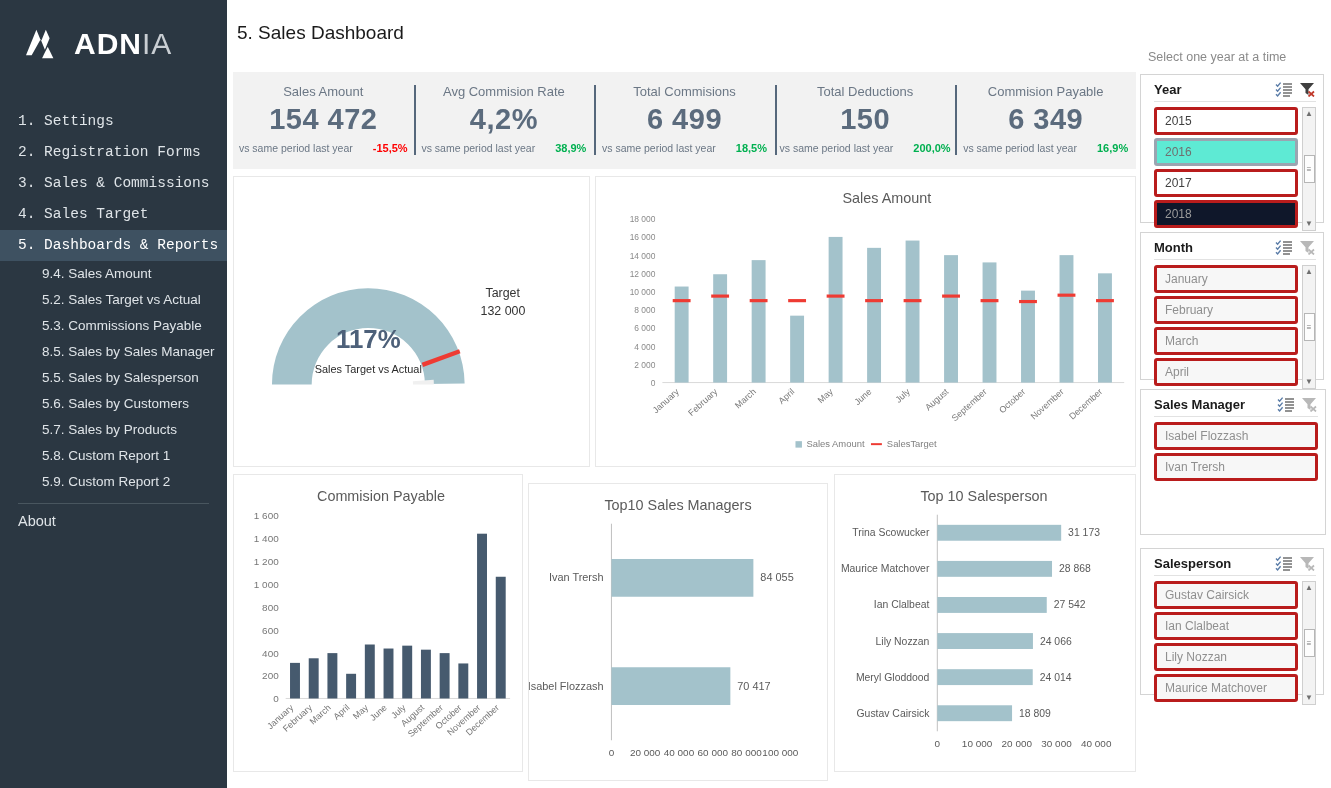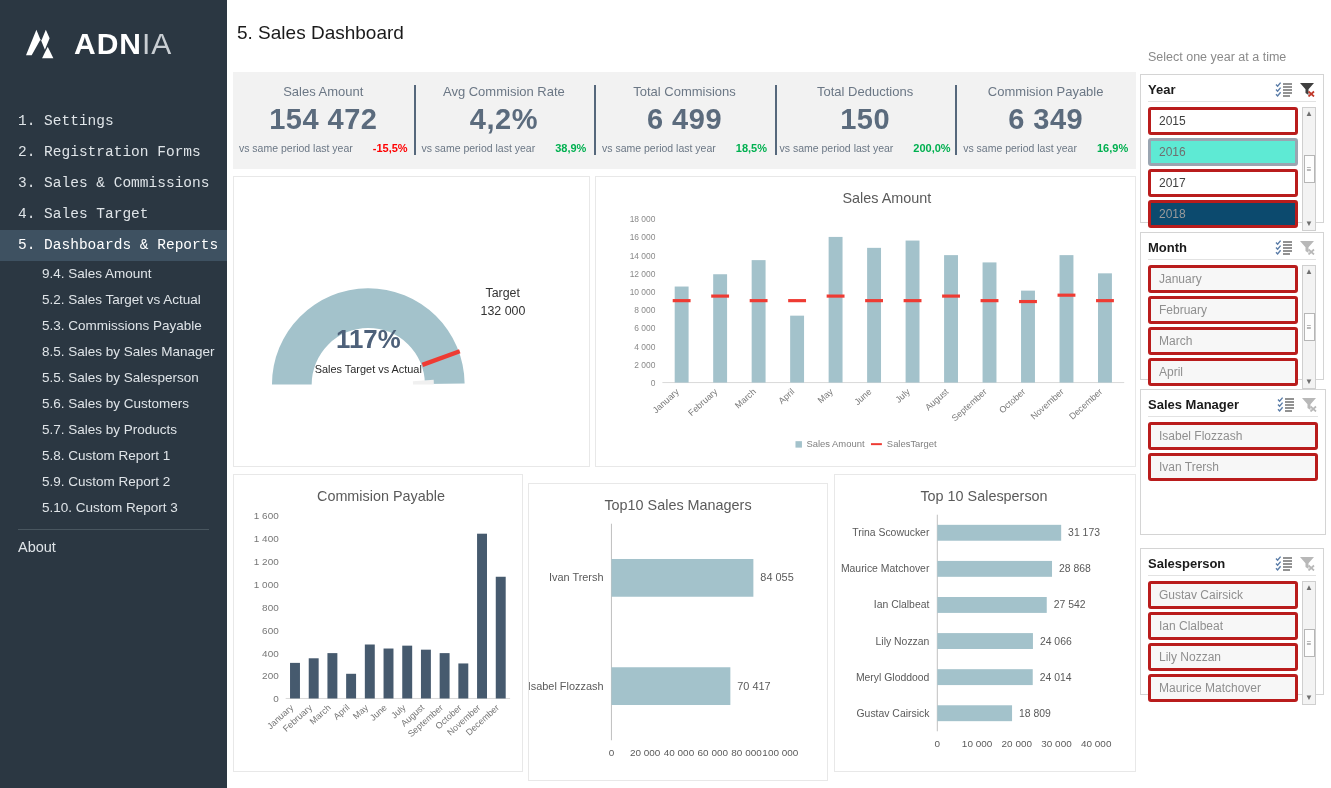--- a/index.html
+++ b/index.html
@@ -108,21 +108,21 @@
   }
   .rail-hint {
     font-size: 12.5px; color: #8a8a8a;
     padding: 50px 0 0 12px;
   }
   .slicer {
     position: absolute; left: 4px;
     width: 184px;
     border: 1px solid #d4d4d4;
     background: #ffffff;
-    padding: 6px 7px 7px 7px;
+    padding: 6px 7px 7px 13px;
   }
   #slicer-year { top: 74px; height: 149px; }
   #slicer-month { top: 232px; height: 148px; }
   #slicer-manager { top: 389px; width: 186px; height: 146px; }
   #slicer-salesperson { top: 548px; height: 147px; }
   .slicer-head {
     display: flex; align-items: center;
     border-bottom: 1px solid #e2e2e2;
     padding-bottom: 4px; margin-bottom: 5px;
   }
@@ -136,21 +136,21 @@
   .slicer-item {
     border: 3px solid #b91c1c;
     border-radius: 3px;
     font-size: 12px;
     padding: 4px 8px;
     margin-bottom: 3px;
     color: #3f3f3f;
     background: #ffffff;
     white-space: nowrap; overflow: hidden;
   }
-  .slicer-item.dim { color: #9a9a9a; background: #0c4a6e; }
+  .slicer-item.dim { color: #9a9a9a; background: #0f172a; }
   .slicer-item.sel { background: #5eead4; color: #6f6f6f; border-color: #9aa5b1; }
   .slicer-item.unsel { background: #f7f7f7; color: #8f8f8f; }
   .sbar {
     width: 14px; margin-left: 4px;
     border: 1px solid #cfcfcf;
     background: #f3f3f3;
     display: flex; flex-direction: column;
     align-items: center; justify-content: space-between;
     padding: 2px 0;
   }
@@ -185,21 +185,20 @@
 
       <div class="nav-sub">9.4. Sales Amount</div>
       <div class="nav-sub">5.2. Sales Target vs Actual</div>
       <div class="nav-sub">5.3. Commissions Payable</div>
       <div class="nav-sub">8.5. Sales by Sales Manager</div>
       <div class="nav-sub">5.5. Sales by Salesperson</div>
       <div class="nav-sub">5.6. Sales by Customers</div>
       <div class="nav-sub">5.7. Sales by Products</div>
       <div class="nav-sub">5.8. Custom Report 1</div>
       <div class="nav-sub">5.9. Custom Report 2</div>
-      <div class="nav-sub">5.10. Custom Report 3</div>
 
       <div class="nav-sep"></div>
       <div class="nav-about">About</div>
     </div>
   </div>
 
   <div class="main">
 
     <div class="page-title">5. Sales Dashboard</div>
 

